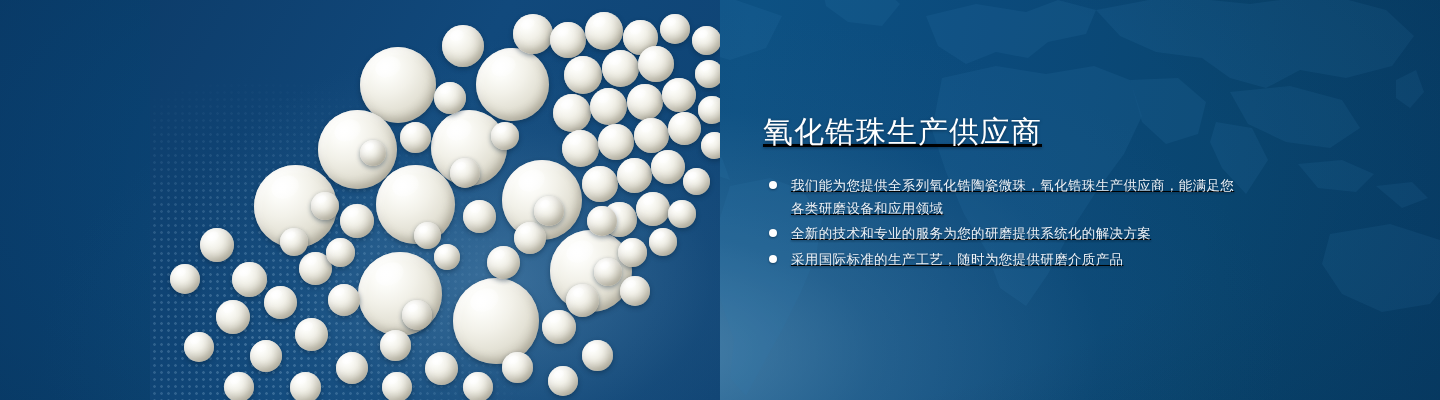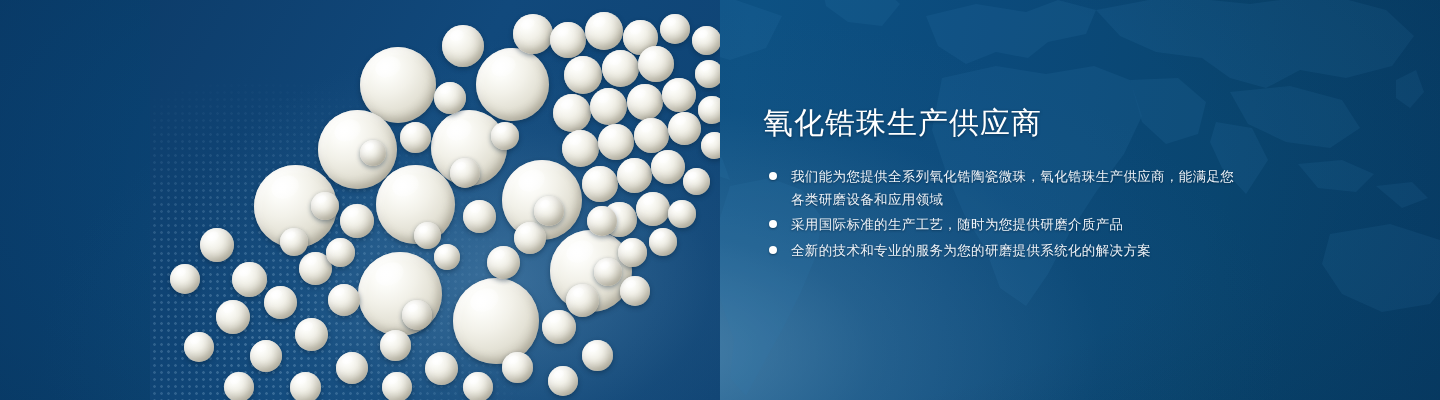--- a/index.html
+++ b/index.html
@@ -118,22 +118,23 @@
     height: 26%;
     border-radius: 50%;
     background: radial-gradient(ellipse at 40% 40%, rgba(255,255,255,0.97) 0%, rgba(255,255,255,0.45) 55%, rgba(255,255,255,0) 100%);
     transform: rotate(-24deg);
   }
 
   
   .copy {
     position: absolute;
     left: 763px;
-    top: 103px;
+    top: 112px;
     width: 480px;
+    text-decoration: underline;
   }
   .headline {
     font-size: 30px;
     line-height: 40px;
     color: #ffffff;
     letter-spacing: 1px;
     font-weight: 400;
     text-shadow: 0 1px 3px rgba(2,26,48,0.55);
     margin: 0 0 22px 0;
     white-space: nowrap;
@@ -301,22 +302,22 @@
 
   <div class="copy">
     <h1 class="headline">氧化锆珠生产供应商</h1>
     <ul class="bullets">
       <li class="bullet">
         <span class="dot"></span>
         <span>我们能为您提供全系列氧化锆陶瓷微珠，氧化锆珠生产供应商，能满足您各类研磨设备和应用领域</span>
       </li>
       <li class="bullet">
         <span class="dot"></span>
-        <span>采用国际标准的生产工艺，随时为您提供研磨介质产品</span>
+        <span>全新的技术和专业的服务为您的研磨提供系统化的解决方案</span>
       </li>
       <li class="bullet">
         <span class="dot"></span>
-        <span>全新的技术和专业的服务为您的研磨提供系统化的解决方案</span>
+        <span>采用国际标准的生产工艺，随时为您提供研磨介质产品</span>
       </li>
     </ul>
   </div>
 
 </div>
 
 </body></html>

